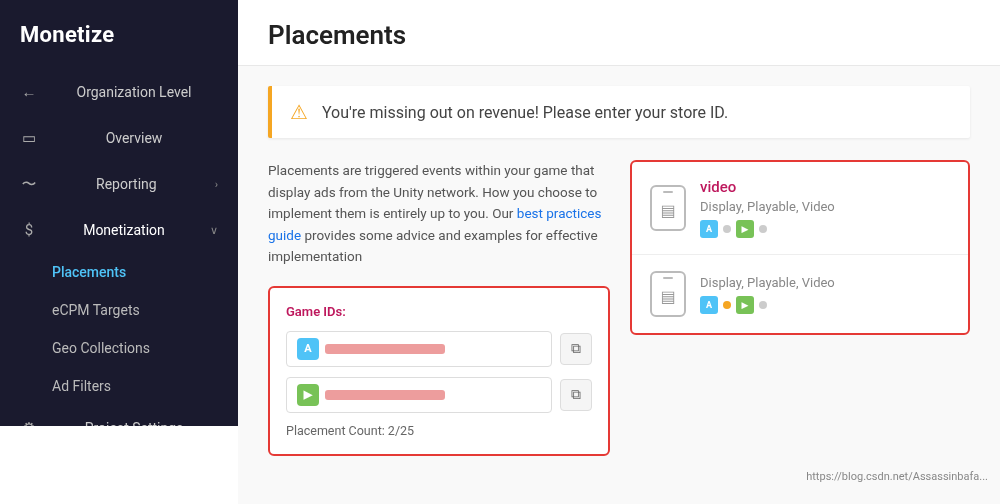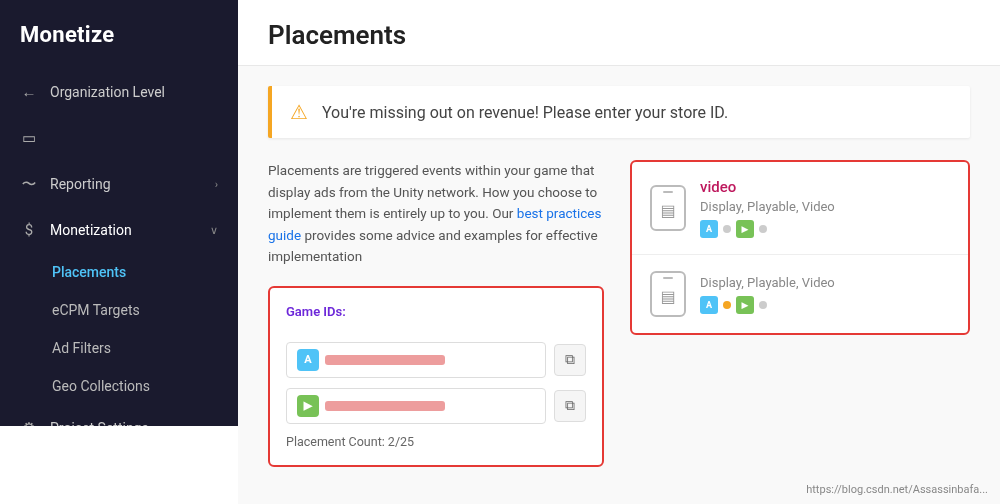--- a/index.html
+++ b/index.html
@@ -46,21 +46,21 @@
       width: 18px;
       height: 18px;
       display: flex;
       align-items: center;
       justify-content: center;
       font-size: 15px;
       color: #aaa;
       flex-shrink: 0;
     }
 
-    .sidebar-item .label { flex: 1; }
+    .sidebar-item .label { flex: 1; text-align: center; }
 
     .sidebar-item .chevron {
       font-size: 11px;
       color: #888;
     }
 
     .sidebar-item.active-parent { color: #fff; }
 
     .sidebar-sub-item {
       display: flex;
@@ -123,21 +123,21 @@
     }
 
     .warning-text {
       font-size: 16px;
       color: #444;
     }
 
     
     .content-row {
       display: flex;
-      gap: 26px;
+      gap: 20px;
       align-items: flex-start;
     }
 
     
     .left-panel {
       flex: 1;
       max-width: 400px;
     }
 
     .description-text {
@@ -156,22 +156,22 @@
     .game-ids-box {
       border: 2px solid #e53935;
       border-radius: 6px;
       padding: 16px;
       background: #fff;
     }
 
     .game-ids-label {
       font-size: 13px;
       font-weight: 600;
-      color: #6d28d9;
-      margin-bottom: 23px;
+      color: #be185d;
+      margin-bottom: 12px;
     }
 
     .game-id-row {
       display: flex;
       align-items: center;
       gap: 8px;
       margin-bottom: 10px;
     }
 
     .game-id-input {
@@ -337,21 +337,21 @@
       background: #78c257;
       display: flex;
       align-items: center;
       justify-content: center;
       font-size: 9px;
       color: #fff;
     }
 
     .footer-url {
       position: absolute;
-      bottom: 8px;
+      bottom: 21px;
       right: 12px;
       font-size: 11px;
       color: #888;
     }
 
     .main-wrapper {
       position: relative;
       flex: 1;
       display: flex;
       flex-direction: column;
@@ -367,20 +367,21 @@
 
   <div class="sidebar-item">
     <span class="icon-glyph">←</span>
     <span class="label">Organization Level</span>
   </div>
 
   <div class="sidebar-divider"></div>
 
   <div class="sidebar-item">
     <span class="icon-glyph">▭</span>
+    <span class="label">Overview</span>
   </div>
 
   <div class="sidebar-divider"></div>
 
   <div class="sidebar-item">
     <span class="icon-glyph">〜</span>
     <span class="label">Reporting</span>
     <span class="chevron">›</span>
   </div>
 
@@ -392,24 +393,24 @@
     <span class="chevron">∨</span>
   </div>
 
   <div class="sidebar-sub-item active">
     <span>Placements</span>
   </div>
   <div class="sidebar-sub-item">
     <span>eCPM Targets</span>
   </div>
   <div class="sidebar-sub-item">
+    <span>Geo Collections</span>
+  </div>
+  <div class="sidebar-sub-item">
     <span>Ad Filters</span>
-  </div>
-  <div class="sidebar-sub-item">
-    <span>Geo Collections</span>
   </div>
 
   <div class="sidebar-divider"></div>
 
   <div class="sidebar-item">
     <span class="icon-glyph">⚙</span>
     <span class="label">Project Settings</span>
   </div>
 </nav>
 

